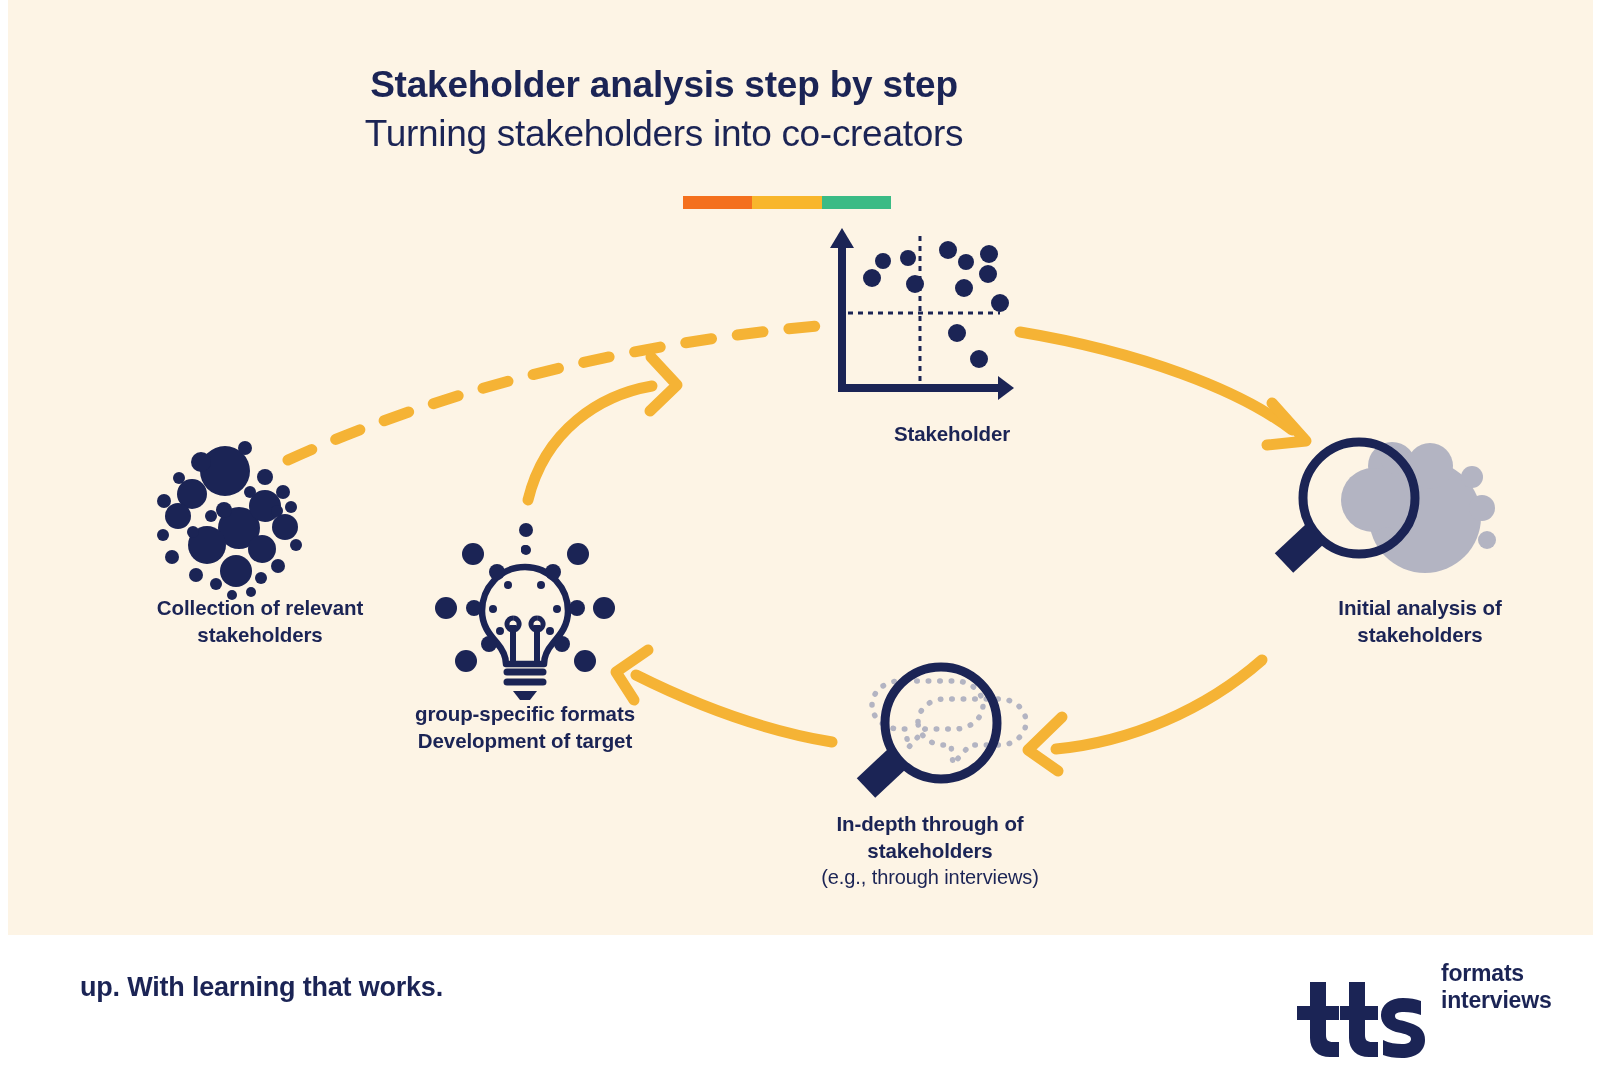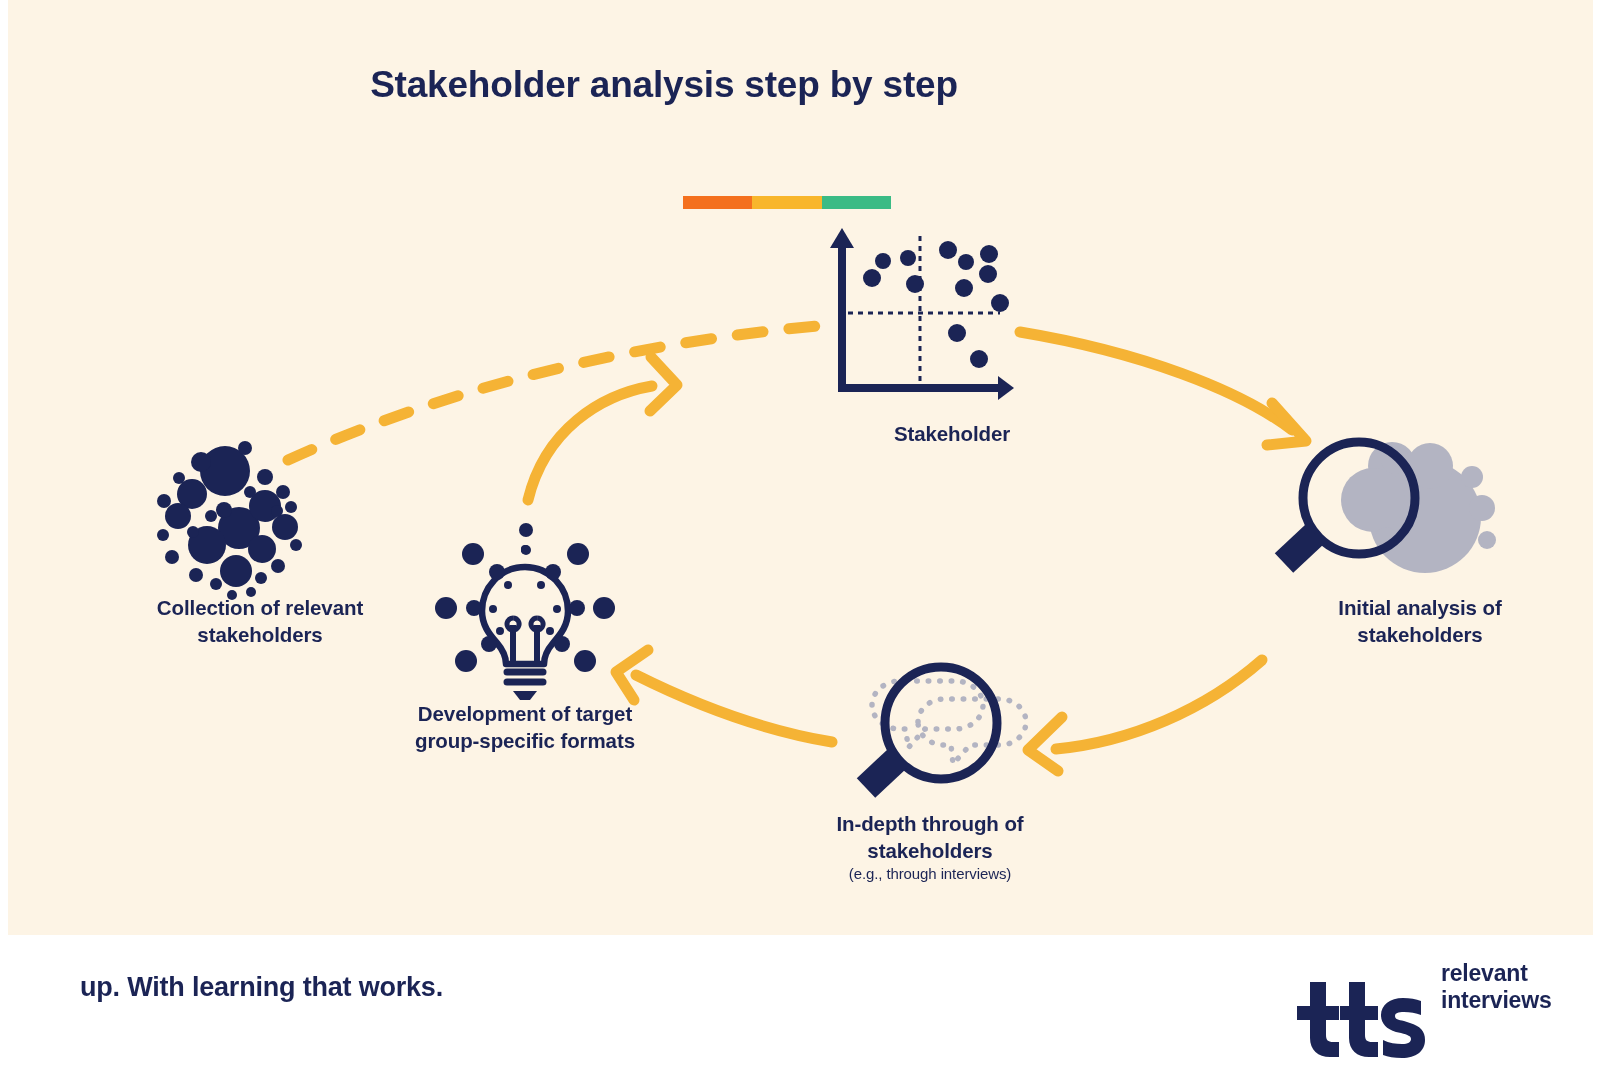--- a/index.html
+++ b/index.html
@@ -72,21 +72,21 @@
     position: absolute;
     text-align: center;
     color: #1b2455;
     font-weight: 700;
     font-size: 20.5px;
     line-height: 1.32;
     letter-spacing: -0.1px;
   }
   .node-label .sub {
     font-weight: 400;
-    font-size: 15px;
+    font-size: 20px;
     display: block;
   }
   .label-stakeholder-map { left: 812px; top: 420px; width: 280px; }
   .label-collection { left: 80px; top: 594px; width: 360px; }
   .label-initial { left: 1240px; top: 594px; width: 360px; }
   .label-indepth { left: 760px; top: 810px; width: 340px; }
   .label-development { left: 370px; top: 700px; width: 310px; }
 
   .footer-tag {
     position: absolute;
@@ -118,20 +118,21 @@
 </style>
 </head>
 <body>
 
 <div id="root">
 
   <div class="panel"></div>
 
   <div class="title-block">
     <div class="title-main">Stakeholder analysis step by step</div>
+    <div class="title-sub">Turning stakeholders into co-creators</div>
   </div>
 
   <div class="colorbar">
     <span class="cb0"></span>
     <span class="cb1"></span>
     <span class="cb2"></span>
   </div>
 
   <svg class="stage" viewBox="0 0 1601 1080">
 
@@ -332,27 +333,27 @@
     <div>stakeholders</div>
   </div>
 
   <div class="node-label label-indepth">
     <div>In-depth through of</div>
     <div>stakeholders</div>
     <span class="sub">(e.g., through interviews)</span>
   </div>
 
   <div class="node-label label-development">
+    <div>group-specific formats</div>
     <div>Development of target</div>
-    <div>group-specific formats</div>
   </div>
 
   <div class="footer-tag">up. With learning that works.</div>
 
   <div class="logo-wrap">
     <div style="width:140px;height:0;"></div>
     <div class="logo-text">
-      <span>relevant</span>
+      <span>formats</span>
       <span>interviews</span>
     </div>
   </div>
 
 </div>
 
 </body></html>

